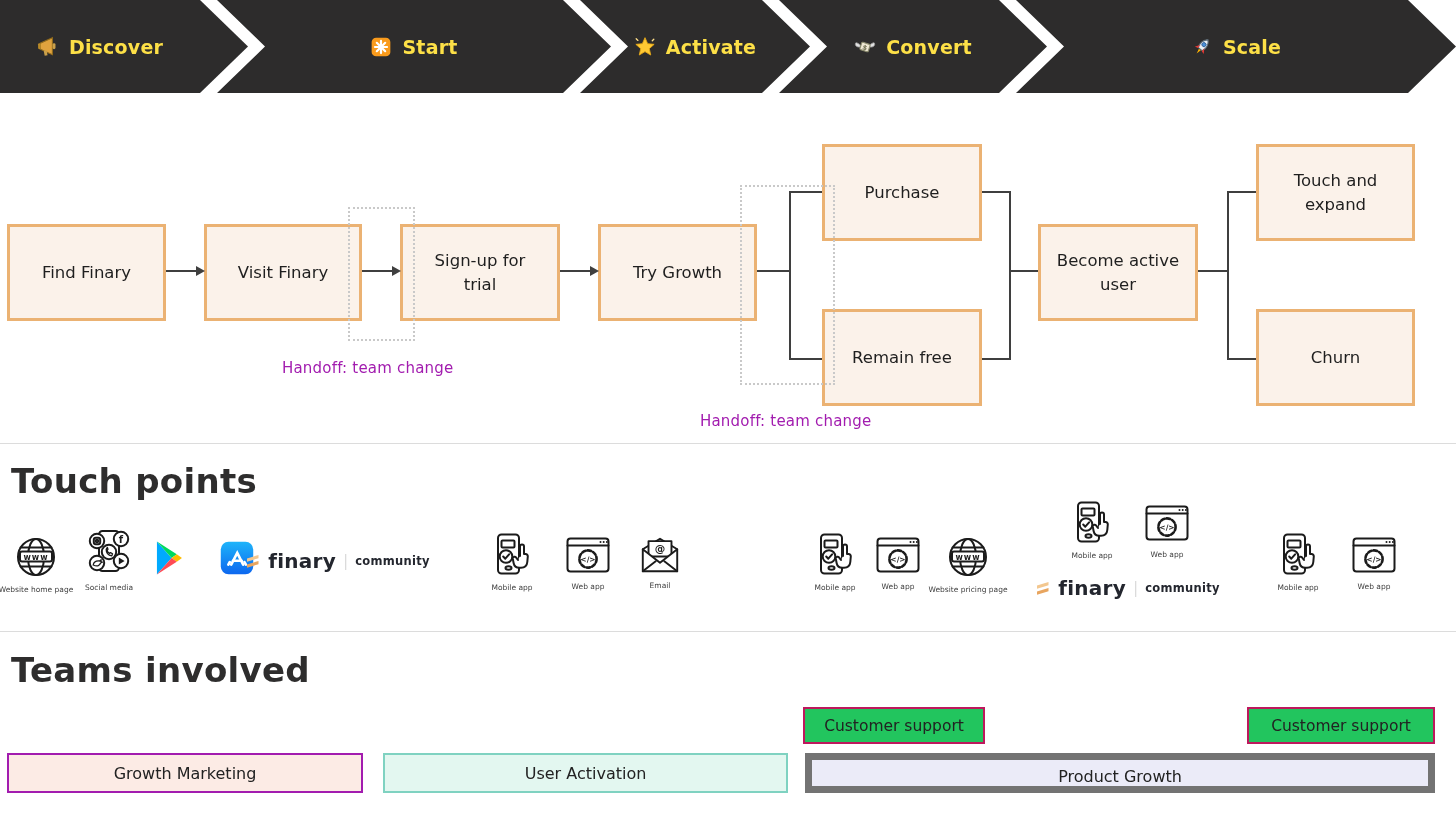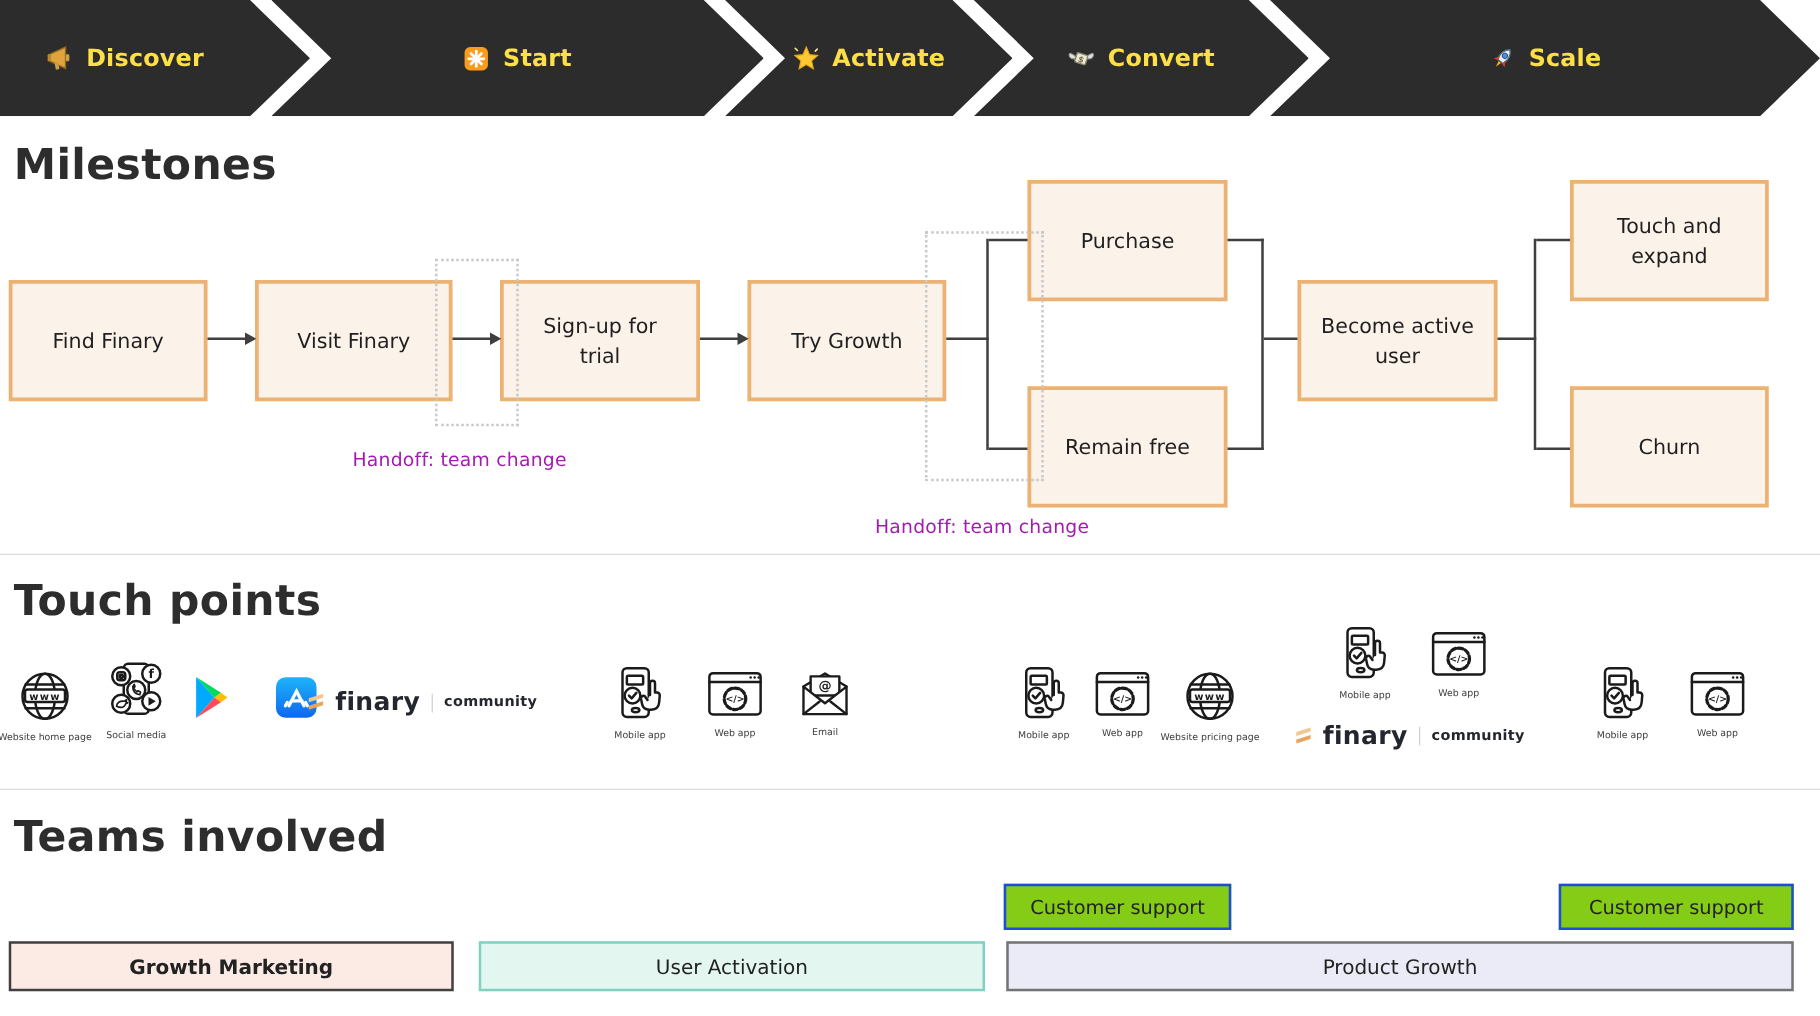--- a/index.html
+++ b/index.html
@@ -37,24 +37,24 @@
   .tp-caption { font-size:7.5px; color:#3d3d3d; margin-top:5px; white-space:nowrap; }
   .lineart { stroke:#1b1b1b; fill:none; stroke-width:2; stroke-linecap:round; stroke-linejoin:round; }
   .finary-logo { display:flex; align-items:center; gap:7px; }
   .finary-word { font-size:20px; font-weight:bold; color:#23262e; letter-spacing:.3px; }
   .finary-pipe { color:#c2c2c2; font-size:15px; font-weight:300; }
   .finary-suffix { font-size:11.5px; font-weight:bold; color:#23262e; letter-spacing:.3px; }
 
   
   .team-bar { position:absolute; display:flex; align-items:center; justify-content:center;
               font-size:16px; color:#222222; }
-  .bar-gm { background:#FCEBE5; border:2px solid #404040;font-weight:bold; }
+  .bar-gm { background:#FCEBE5; border:2px solid #a21caf; }
   .bar-ua { background:#E3F7F0; border:2px solid #7FD2C1; }
-  .bar-pg { background:#EBEBF8; border:2px solid #737373; }
-  .bar-cs { background:#84cc16; border:2px solid #1d4ed8; font-size:15.5px; }
+  .bar-pg { background:#EBEBF8; border:7px solid #737373;align-items:flex-end; }
+  .bar-cs { background:#22c55e; border:2px solid #be185d; font-size:15.5px; }
 </style>
 </head>
 <body>
 
 <div class="page">
 
   <div>
     <div class="chev chev-first" style="left:0;width:248px">
       <svg class="stage-ico" viewBox="0 0 20 20">
           <polygon points="14,1.5 3,6.5 3,12 14,17" fill="#E0A33E" stroke="#8f6a1c" stroke-width="1"></polygon>
@@ -102,21 +102,20 @@
             <circle cx="10" cy="7.2" r="1.9" fill="#4A90D9" stroke="#2f5f96" stroke-width="0.8"></circle>
             <path d="M7.7 9.5 L4.8 13.8 L7.7 13 Z" fill="#E53935"></path>
             <path d="M12.3 9.5 L15.2 13.8 L12.3 13 Z" fill="#E53935"></path>
             <path d="M8.9 13 L10 17.6 L11.1 13 Z" fill="#FFB300"></path>
           </g>
         </svg>
       <span class="stage-label">Scale</span>
     </div>
   </div>
 
-  <div class="h1" style="top:112px">Milestones</div>
 
   <div class="mbox" style="left:7px;top:224px;width:159px;height:97px">
       <span>Find Finary</span>
     </div>
   <div class="mbox" style="left:400px;top:224px;width:160px;height:97px">
       <span>Sign-up for trial</span>
     </div>
   <div class="mbox" style="left:204px;top:224px;width:158px;height:97px">
       <span>Visit Finary</span>
     </div>

